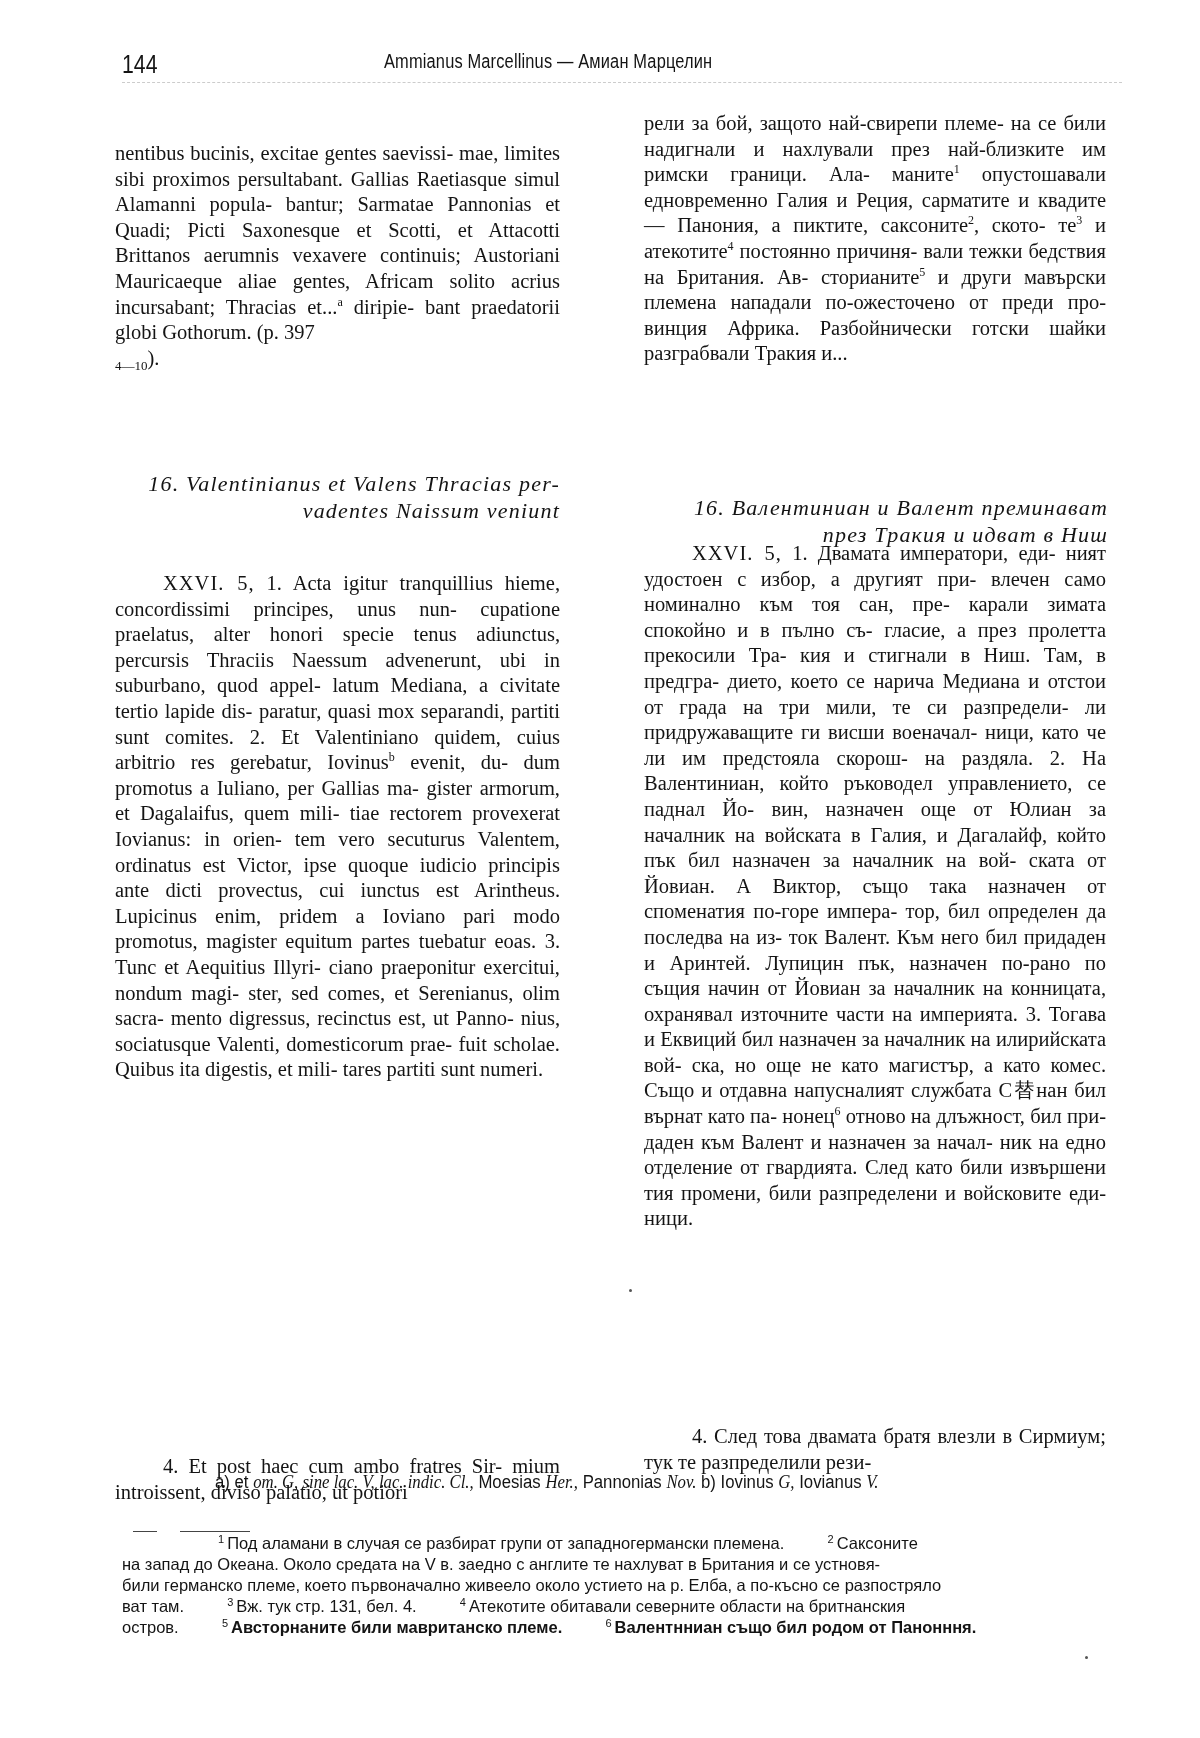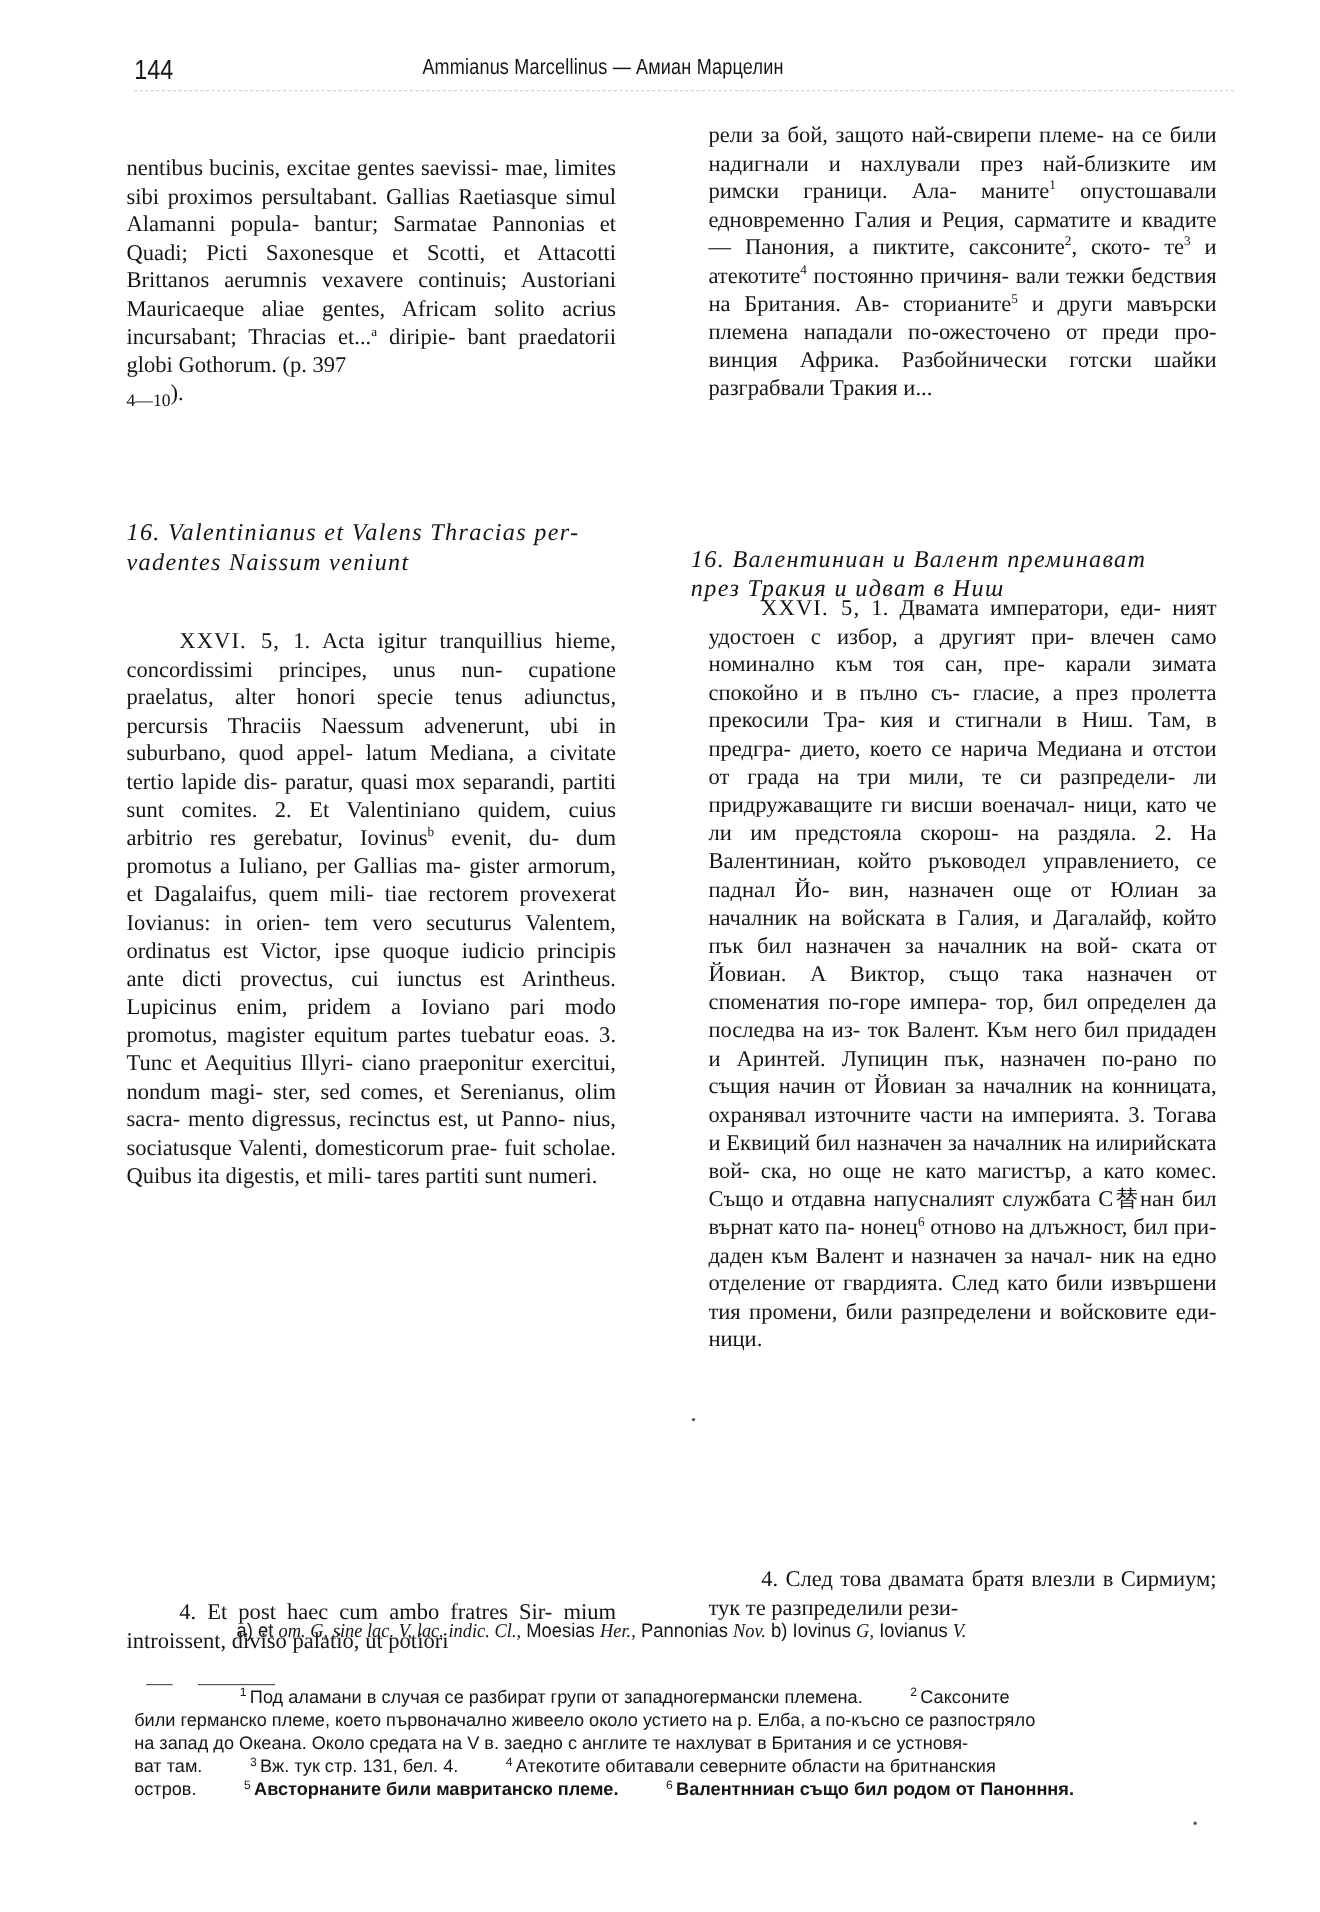--- a/index.html
+++ b/index.html
@@ -29,23 +29,23 @@
   .col {
     position: absolute; text-align: justify;
     font-size: 20.5px; line-height: 25.6px;
   }
   .col-left { left: 115px; width: 445px; margin-top: 30px; }
   .col-right { left: 644px; width: 462px; font-family: "Liberation Serif", serif; }
   .para { margin: 0; text-indent: 0; }
   .para.indent { text-indent: 48px; }
   .ref { font-weight: normal; letter-spacing: 1px; }
   .sup { font-size: 12px; vertical-align: super; line-height: 0; }
-  .subref { font-size: 16px; vertical-align: sub; line-height: 0; }
+  .subref { font-size: 13px; vertical-align: sub; line-height: 0; }
   .heading {
-    position: absolute; font-style: italic; text-align: left;
+    position: absolute; font-style: italic; text-align: right;
     font-size: 22px; line-height: 27px; letter-spacing: 1.2px;
   }
   .fn-variants {
     position: absolute; left: 215px; top: 1471px; width: 900px;
     font-size: 18px; line-height: 22px;
     font-family: "Liberation Sans", sans-serif;
     transform: scaleX(0.93); transform-origin: left top;
   }
   .fn-variants i { font-family: "Liberation Serif", serif; }
   .fn-rule {
@@ -228,22 +228,22 @@
 
 <div class="fn-rule short"></div>
 <div class="fn-rule long"></div>
 
 <div class="footnotes">
   <span class="fn-line" style="padding-left:96px;">
     <span class="fn-sup">1</span><span>Под аламани в случая се разбират групи от западногермански племена.</span>
     <span class="gap"></span>
     <span class="fn-sup">2</span><span>Саксоните</span>
   </span>
+  <span class="fn-line">на запад до Океана. Около средата на V в. заедно с англите те нахлуват в Британия и се устновя-</span>
   <span class="fn-line">били германско племе, което първоначално живеело около устието на р. Елба, а по-късно се разпостряло</span>
-  <span class="fn-line">на запад до Океана. Около средата на V в. заедно с англите те нахлуват в Британия и се устновя-</span>
   <span class="fn-line">
     <span>ват там.</span>
     <span class="gap"></span>
     <span class="fn-sup">3</span><span>Вж. тук стр. 131, бел. 4.</span>
     <span class="gap"></span>
     <span class="fn-sup">4</span><span>Атекотите обитавали северните области на бритнанския</span>
   </span>
   <span class="fn-line">
     <span>остров.</span>
     <span class="gap"></span>

